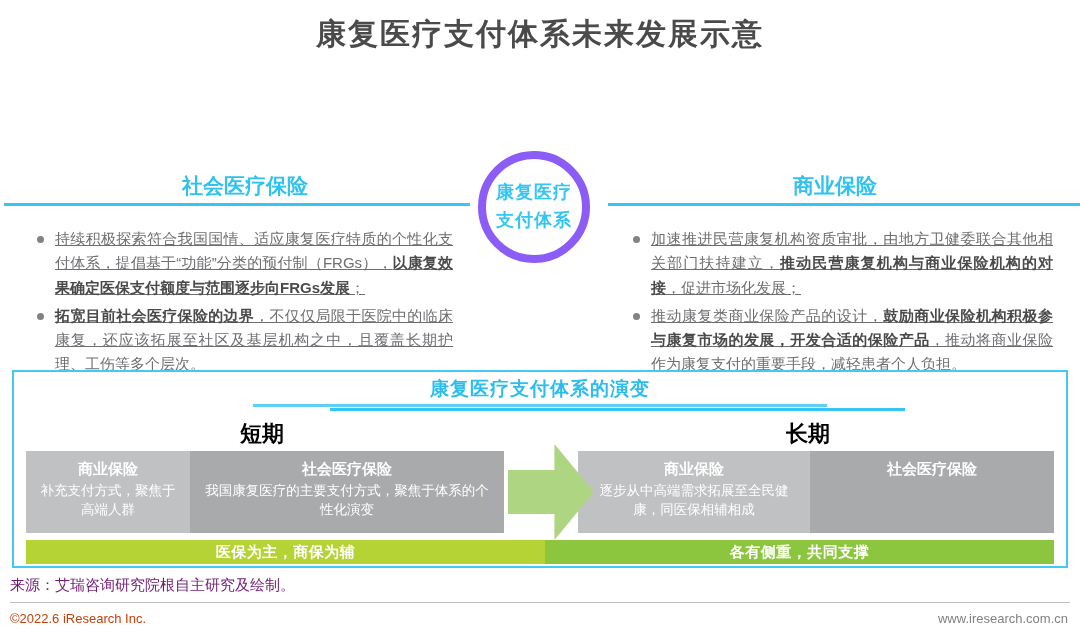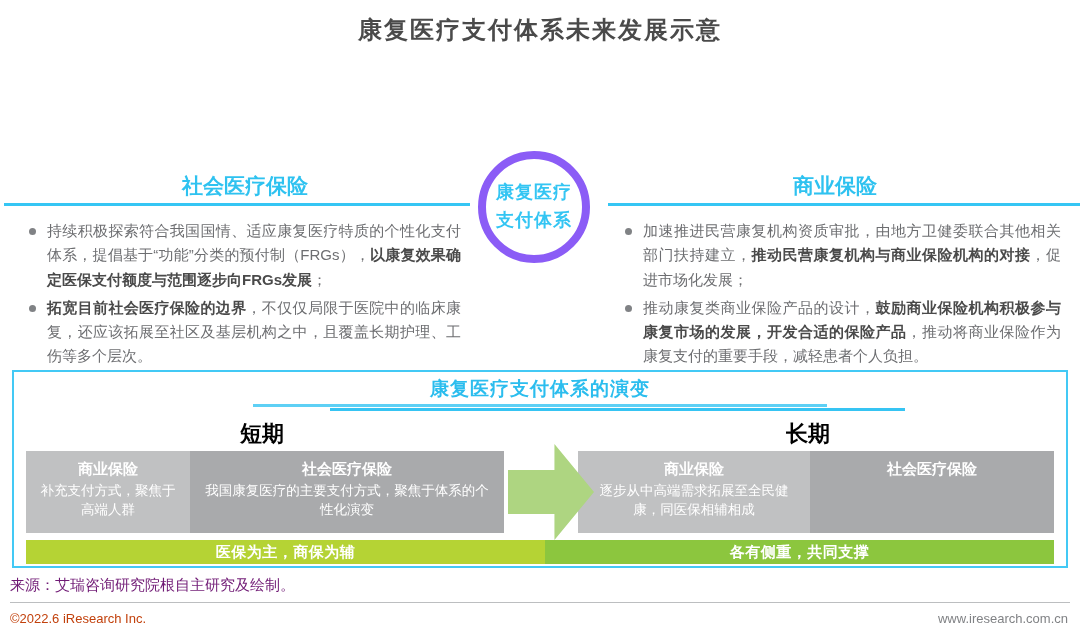--- a/index.html
+++ b/index.html
@@ -10,21 +10,21 @@
     position:relative;
     overflow:hidden;
     color:#58595b;
   }
   #canvas{position:relative;width:1080px;height:640px;}
 
   
   .title{
     position:absolute;left:0;top:14px;width:1080px;
     text-align:center;
-    font-size:24px;font-weight:bold;
+    font-size:30px;font-weight:bold;
     color:#4a4a4a;
     letter-spacing:2px;
   }
 
   
   .col-head{
     position:absolute;
     font-size:21px;font-weight:bold;
     color:#2ec2f0;
     text-align:center;
@@ -51,21 +51,21 @@
   }
   .circle span{
     display:block;font-size:18px;font-weight:bold;color:#33c5f3;
     line-height:1.55;letter-spacing:1px;
   }
 
   
   .bullets{position:absolute;font-size:15px;line-height:1.62;color:#6d6e71;}
   .bullets.left{left:18px;top:210px;width:452px;}
   .bullets.right{left:614px;top:210px;width:456px;}
-  .bullets ul{margin:9px;padding:0;list-style:none;}
+  .bullets ul{margin:17px;padding:0;list-style:none;text-decoration:underline;}
   .bullets li{
     position:relative;padding-left:20px;margin-bottom:4px;
     text-align:justify;
   }
   .bullets li:before{
     content:"";position:absolute;left:2px;top:9px;
     width:7px;height:7px;border-radius:50%;background:#808285;
   }
   .bullets b{color:#4a4a4a;font-weight:bold;}
 

